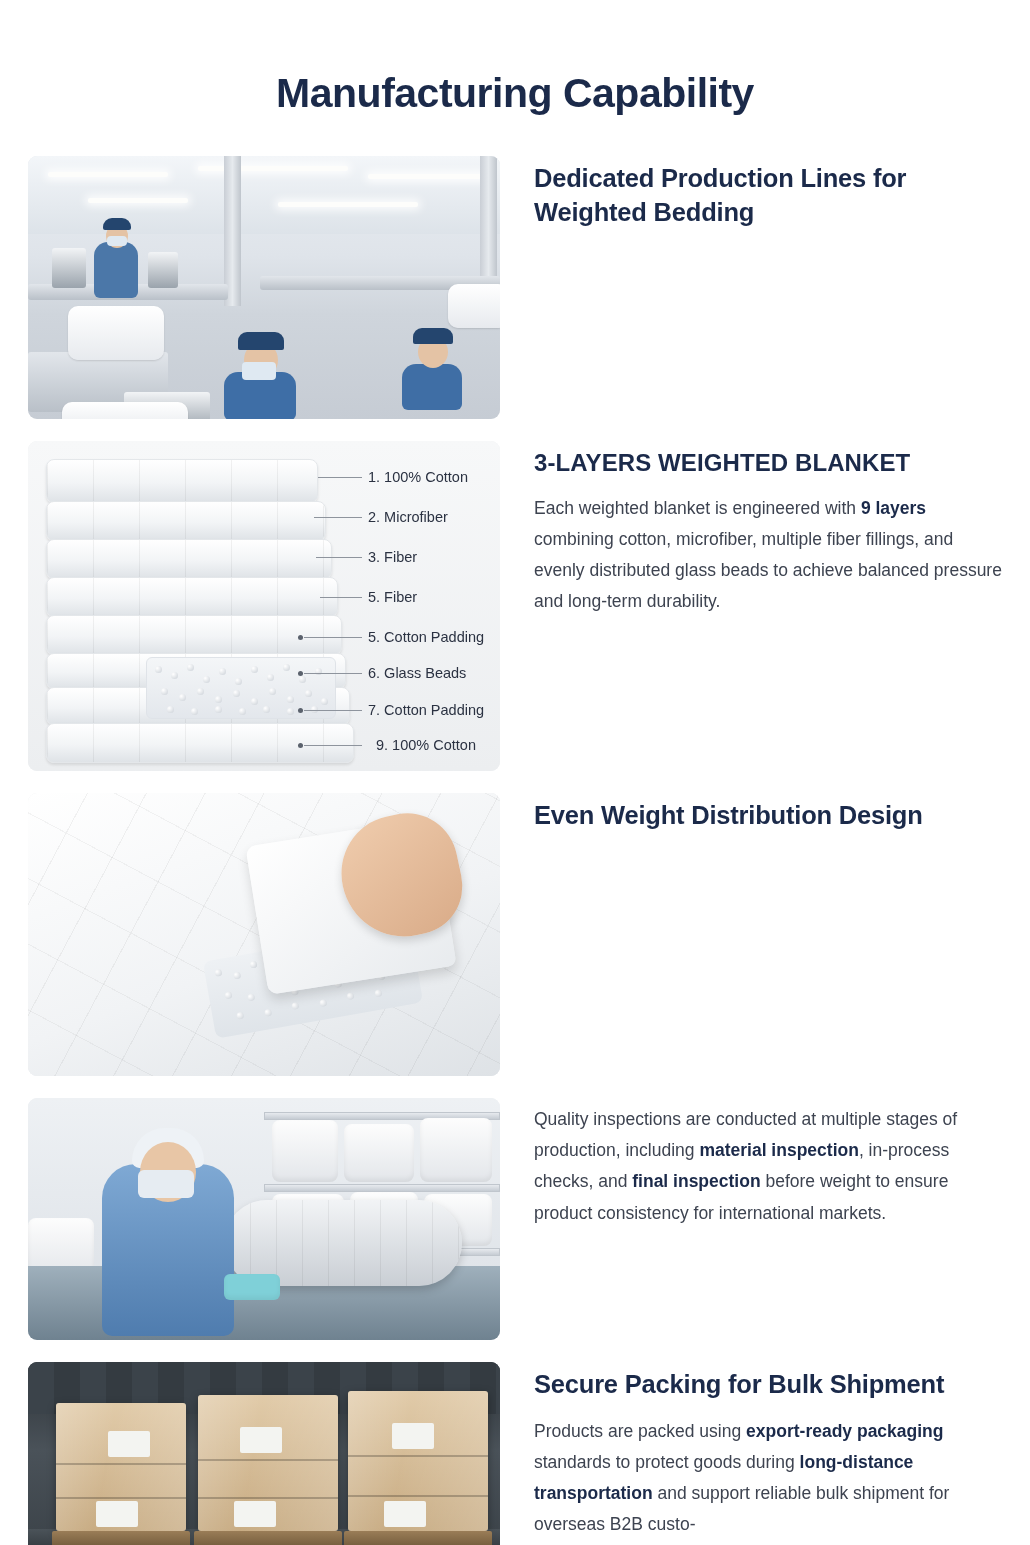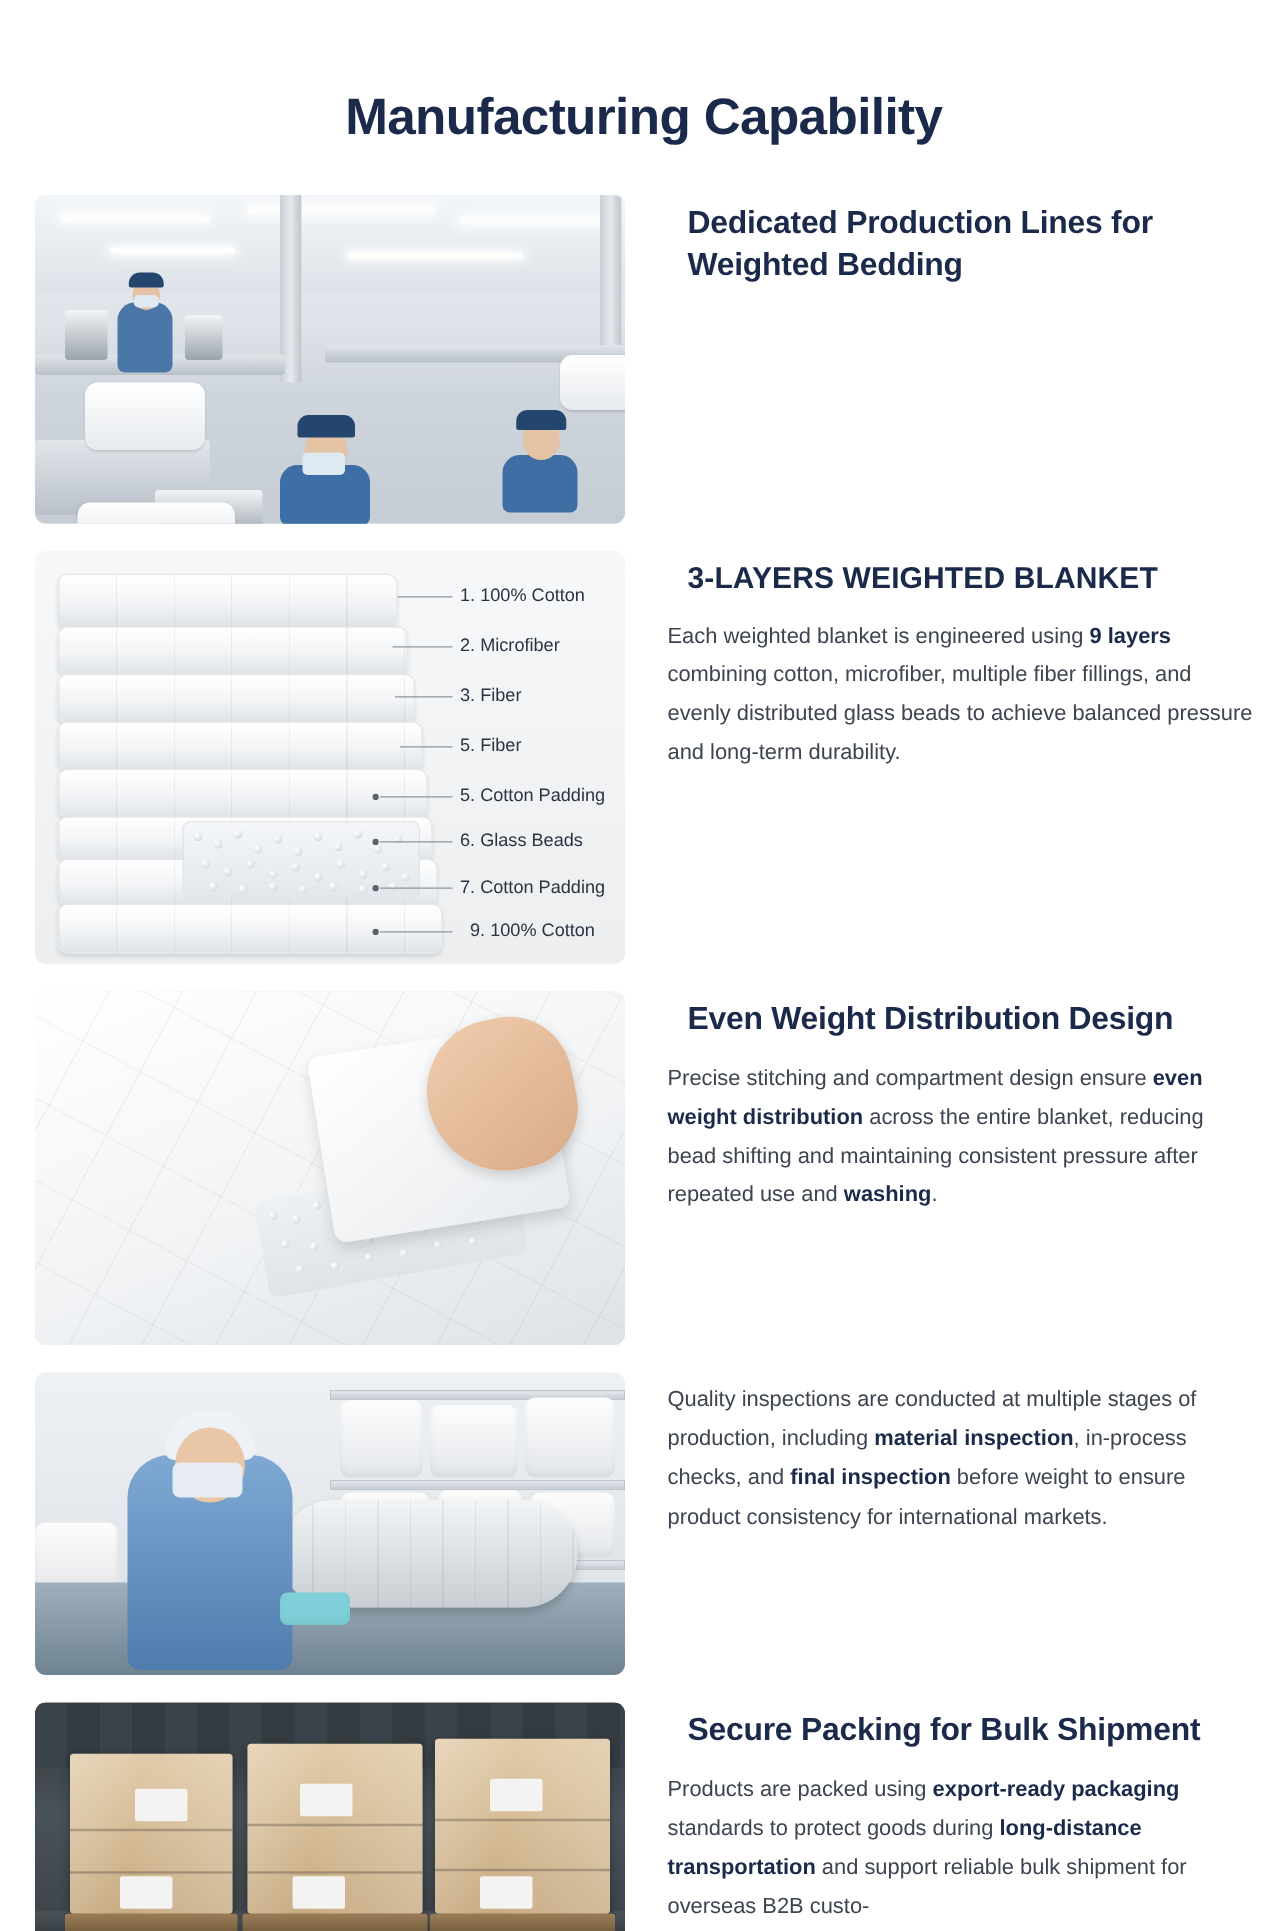--- a/index.html
+++ b/index.html
@@ -51,21 +51,21 @@
   .copy {
     flex: 1 1 auto;
     padding-left: 34px;
     padding-top: 6px;
   }
   .copy h2 {
     font-size: 25.5px;
     line-height: 1.32;
     font-weight: bold;
     color: #1b2a4a;
-    margin: 0 0 14px 16px;
+    margin: 0 0 14px 0;
     letter-spacing: -0.2px;
   }
   .copy h2.caps {
     font-size: 24px;
     letter-spacing: 0.1px;
   }
   .copy p {
     font-size: 17.5px;
     line-height: 1.78;
     color: #3d4350;
@@ -369,21 +369,21 @@
           <div class="lbl" style="left:340px;top:148px">5. Fiber</div>
           <div class="lbl" style="left:340px;top:188px">5. Cotton Padding</div>
           <div class="lbl" style="left:340px;top:224px">6. Glass Beads</div>
           <div class="lbl" style="left:340px;top:261px">7. Cotton Padding</div>
           <div class="lbl" style="left:348px;top:296px">9. 100% Cotton</div>
         </div>
       </div>
       <div class="copy">
         <h2 class="caps">3-LAYERS WEIGHTED BLANKET</h2>
         <p>
-          <span>Each weighted blanket is engineered using </span><b>9 layers</b><span> combining cotton, microfiber, multiple fiber fillings, and evenly distributed glass beads to achieve balanced pressure and long-term durability.</span>
+          <span>Each weighted blanket is engineered with </span><b>9 layers</b><span> combining cotton, microfiber, multiple fiber fillings, and evenly distributed glass beads to achieve balanced pressure and long-term durability.</span>
         </p>
       </div>
     </div>
 
     <div class="row">
       <div class="media h3">
         <div class="handimg">
           <div class="quiltbase"></div>
           <div class="beadpocket">
             <div class="layers" style="position:absolute;inset:0;background:transparent">
@@ -412,23 +412,20 @@
               <div class="bead" style="left:136px;top:56px"></div>
                 <div class="bead" style="left:164px;top:58px"></div>
             </div>
           </div>
           <div class="flap"></div>
           <div class="hand"></div>
         </div>
       </div>
       <div class="copy">
         <h2>Even Weight Distribution Design</h2>
-        <p>
-          <span>Precise stitching and compartment design ensure </span><b>even weight distribution</b><span> across the entire blanket, reducing bead shifting and maintaining consistent pressure after repeated use and </span><b>washing</b><span>.</span>
-        </p>
       </div>
     </div>
 
     <div class="row">
       <div class="media h4">
         <div class="qc">
           <div class="shelf" style="left:236px;top:14px;width:236px;height:8px"></div>
           <div class="shelf" style="left:236px;top:86px;width:236px;height:8px"></div>
           <div class="shelf" style="left:236px;top:150px;width:236px;height:8px"></div>
           <div class="sack" style="left:244px;top:22px;width:66px;height:62px"></div>

